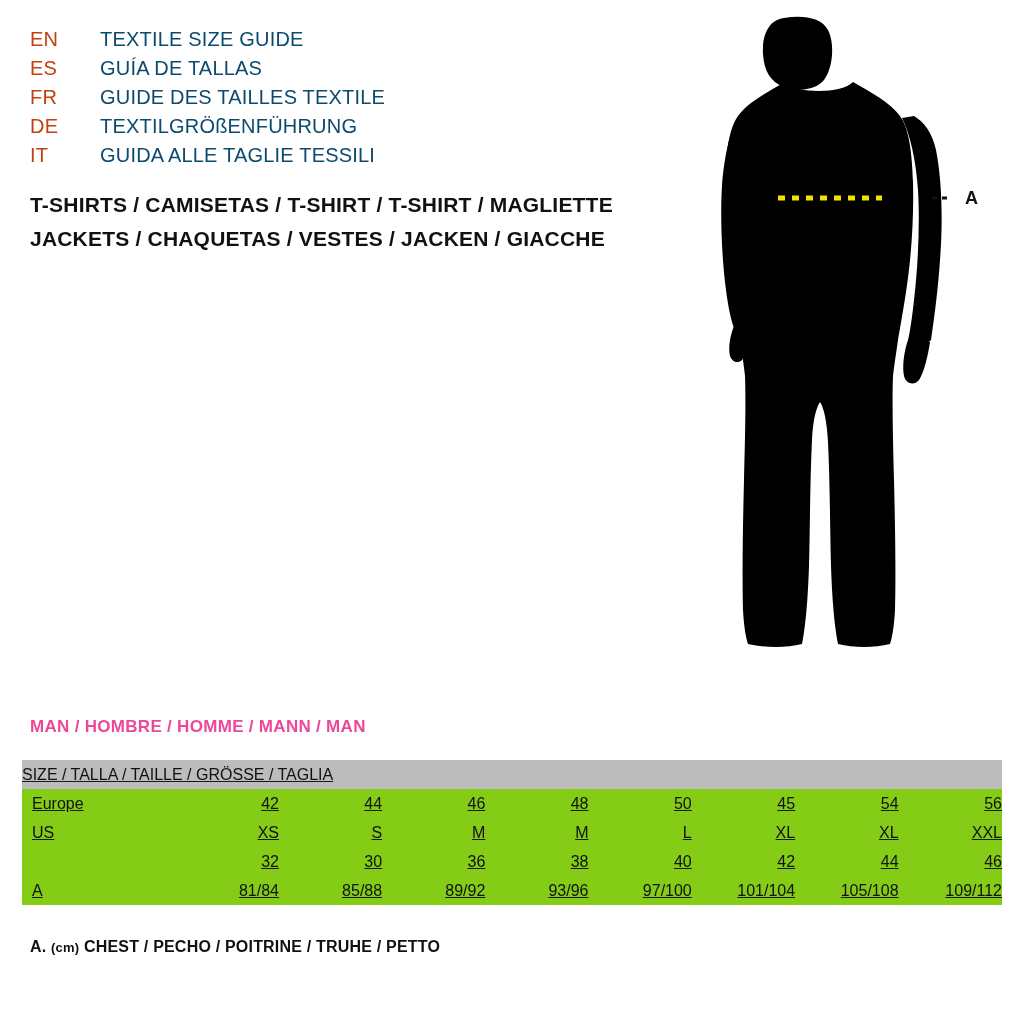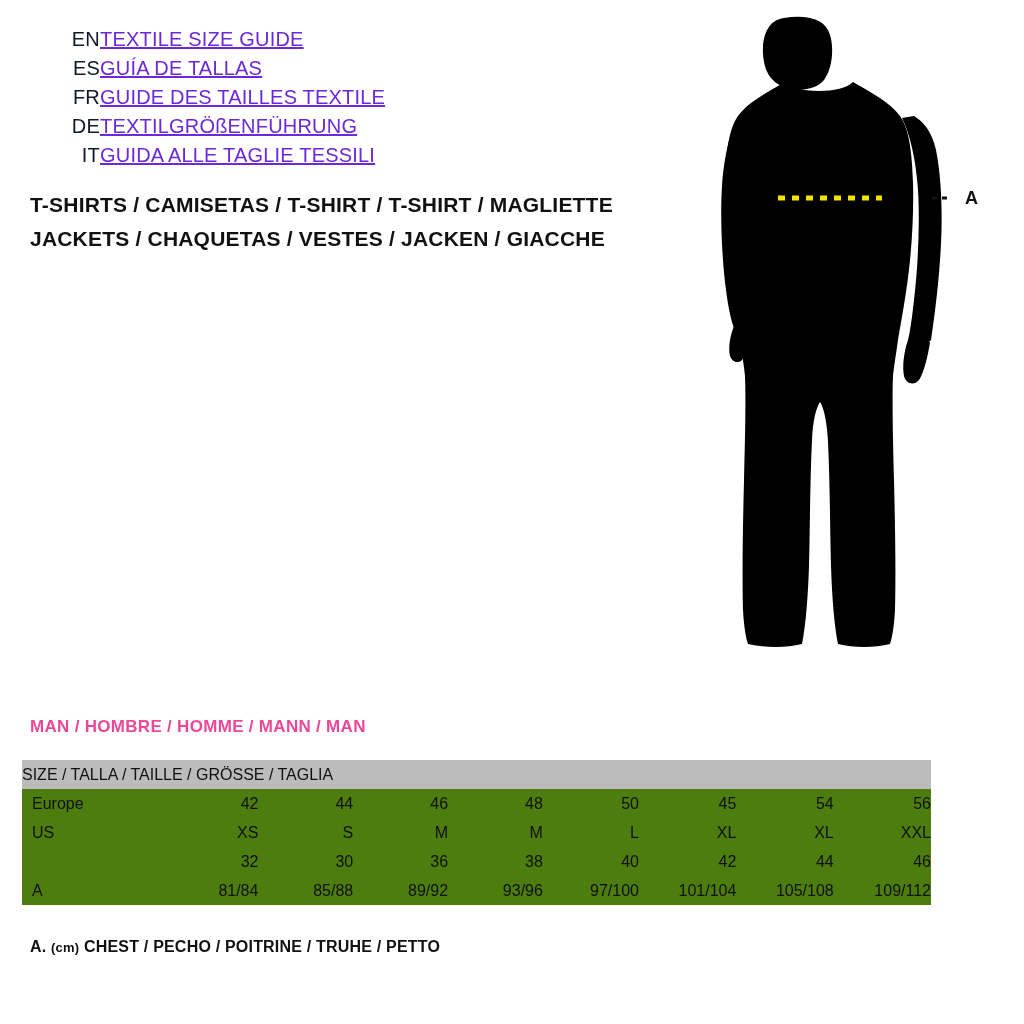--- a/index.html
+++ b/index.html
@@ -26,26 +26,24 @@
   .lang-row {
     display: flex;
     align-items: baseline;
     height: 29px;
     font-size: 20px;
     letter-spacing: 0.2px;
   }
   .lang-code {
     width: 70px;
     flex: 0 0 70px;
-    color: #0f172a;
-    text-align: right;
+    color: #c2410c;
   }
   .lang-text {
-    color: #6d28d9;
-    text-decoration: underline;
+    color: #0c4a6e;
   }
 
   .garment-lines {
     position: absolute;
     left: 30px;
     top: 188px;
     width: 640px;
   }
   .garment-line {
     font-size: 21px;
@@ -76,37 +74,38 @@
     font-size: 17px;
     font-weight: bold;
     letter-spacing: 0.3px;
     color: #ec4899;
   }
 
   table.size-table {
     position: absolute;
     left: 22px;
     top: 760px;
-    width: 909px;
+    width: 980px;
     border-collapse: collapse;
     font-size: 16px;
+    text-decoration: underline;
   }
   table.size-table td {
     padding: 0;
     height: 29px;
     vertical-align: middle;
     color: #111;
   }
   .row-head td {
     background: #bcbcbc;
     font-size: 16px;
     padding-left: 10px;
     height: 27px;
   }
-  .row-shaded td { background: #4d7c0f; }
+  .row-shaded td { background: #84cc16; }
   .cell-label {
     width: 145px;
     padding-left: 10px !important;
     text-align: left;
   }
   .cell-val {
     text-align: right;
     width: 104px;
   }
 

